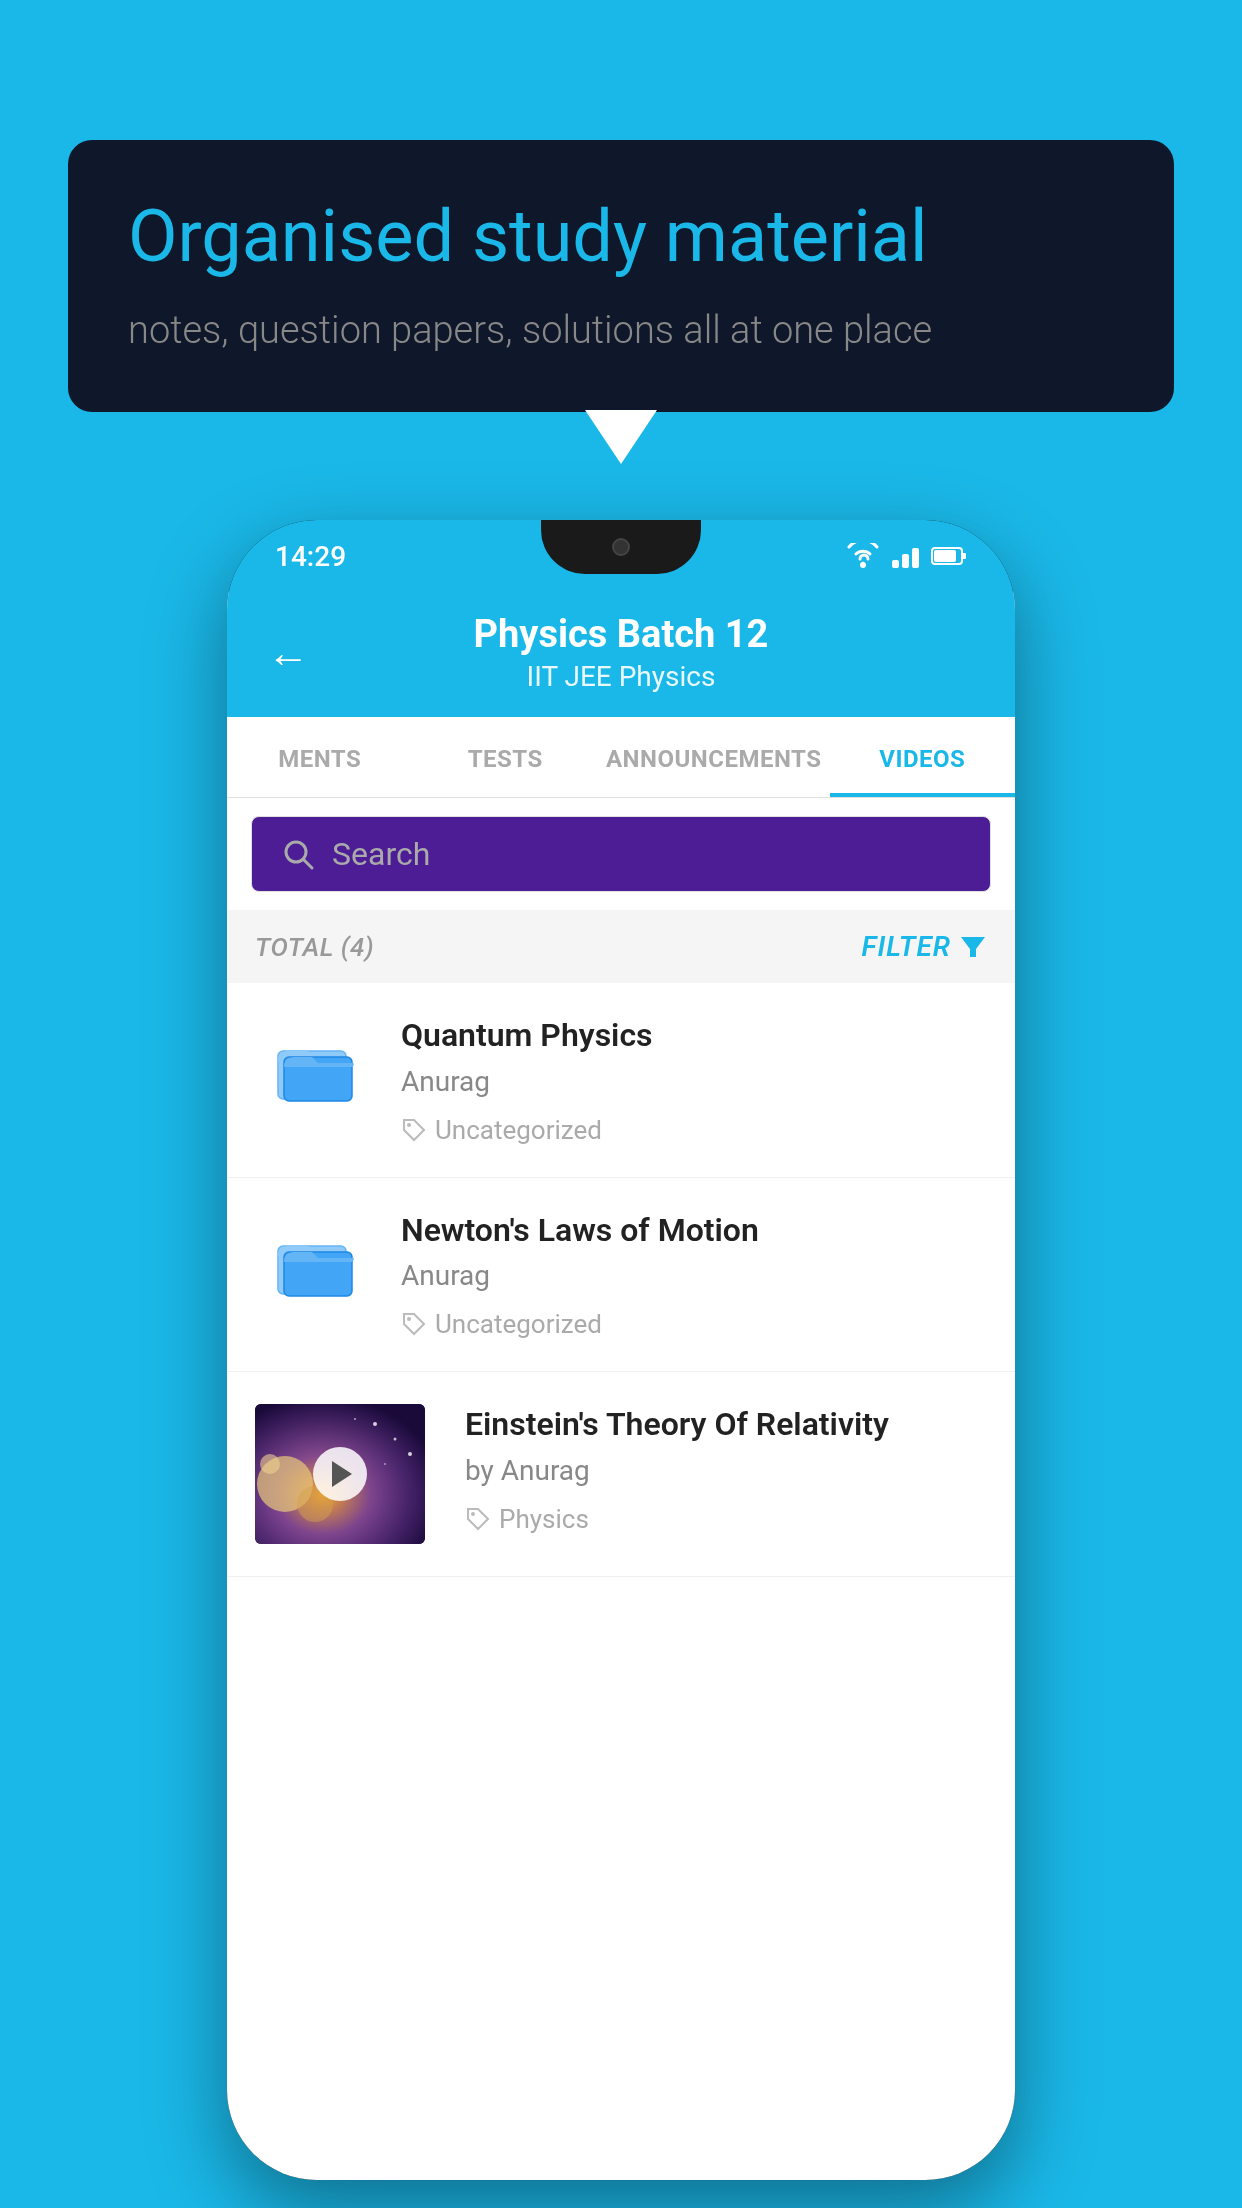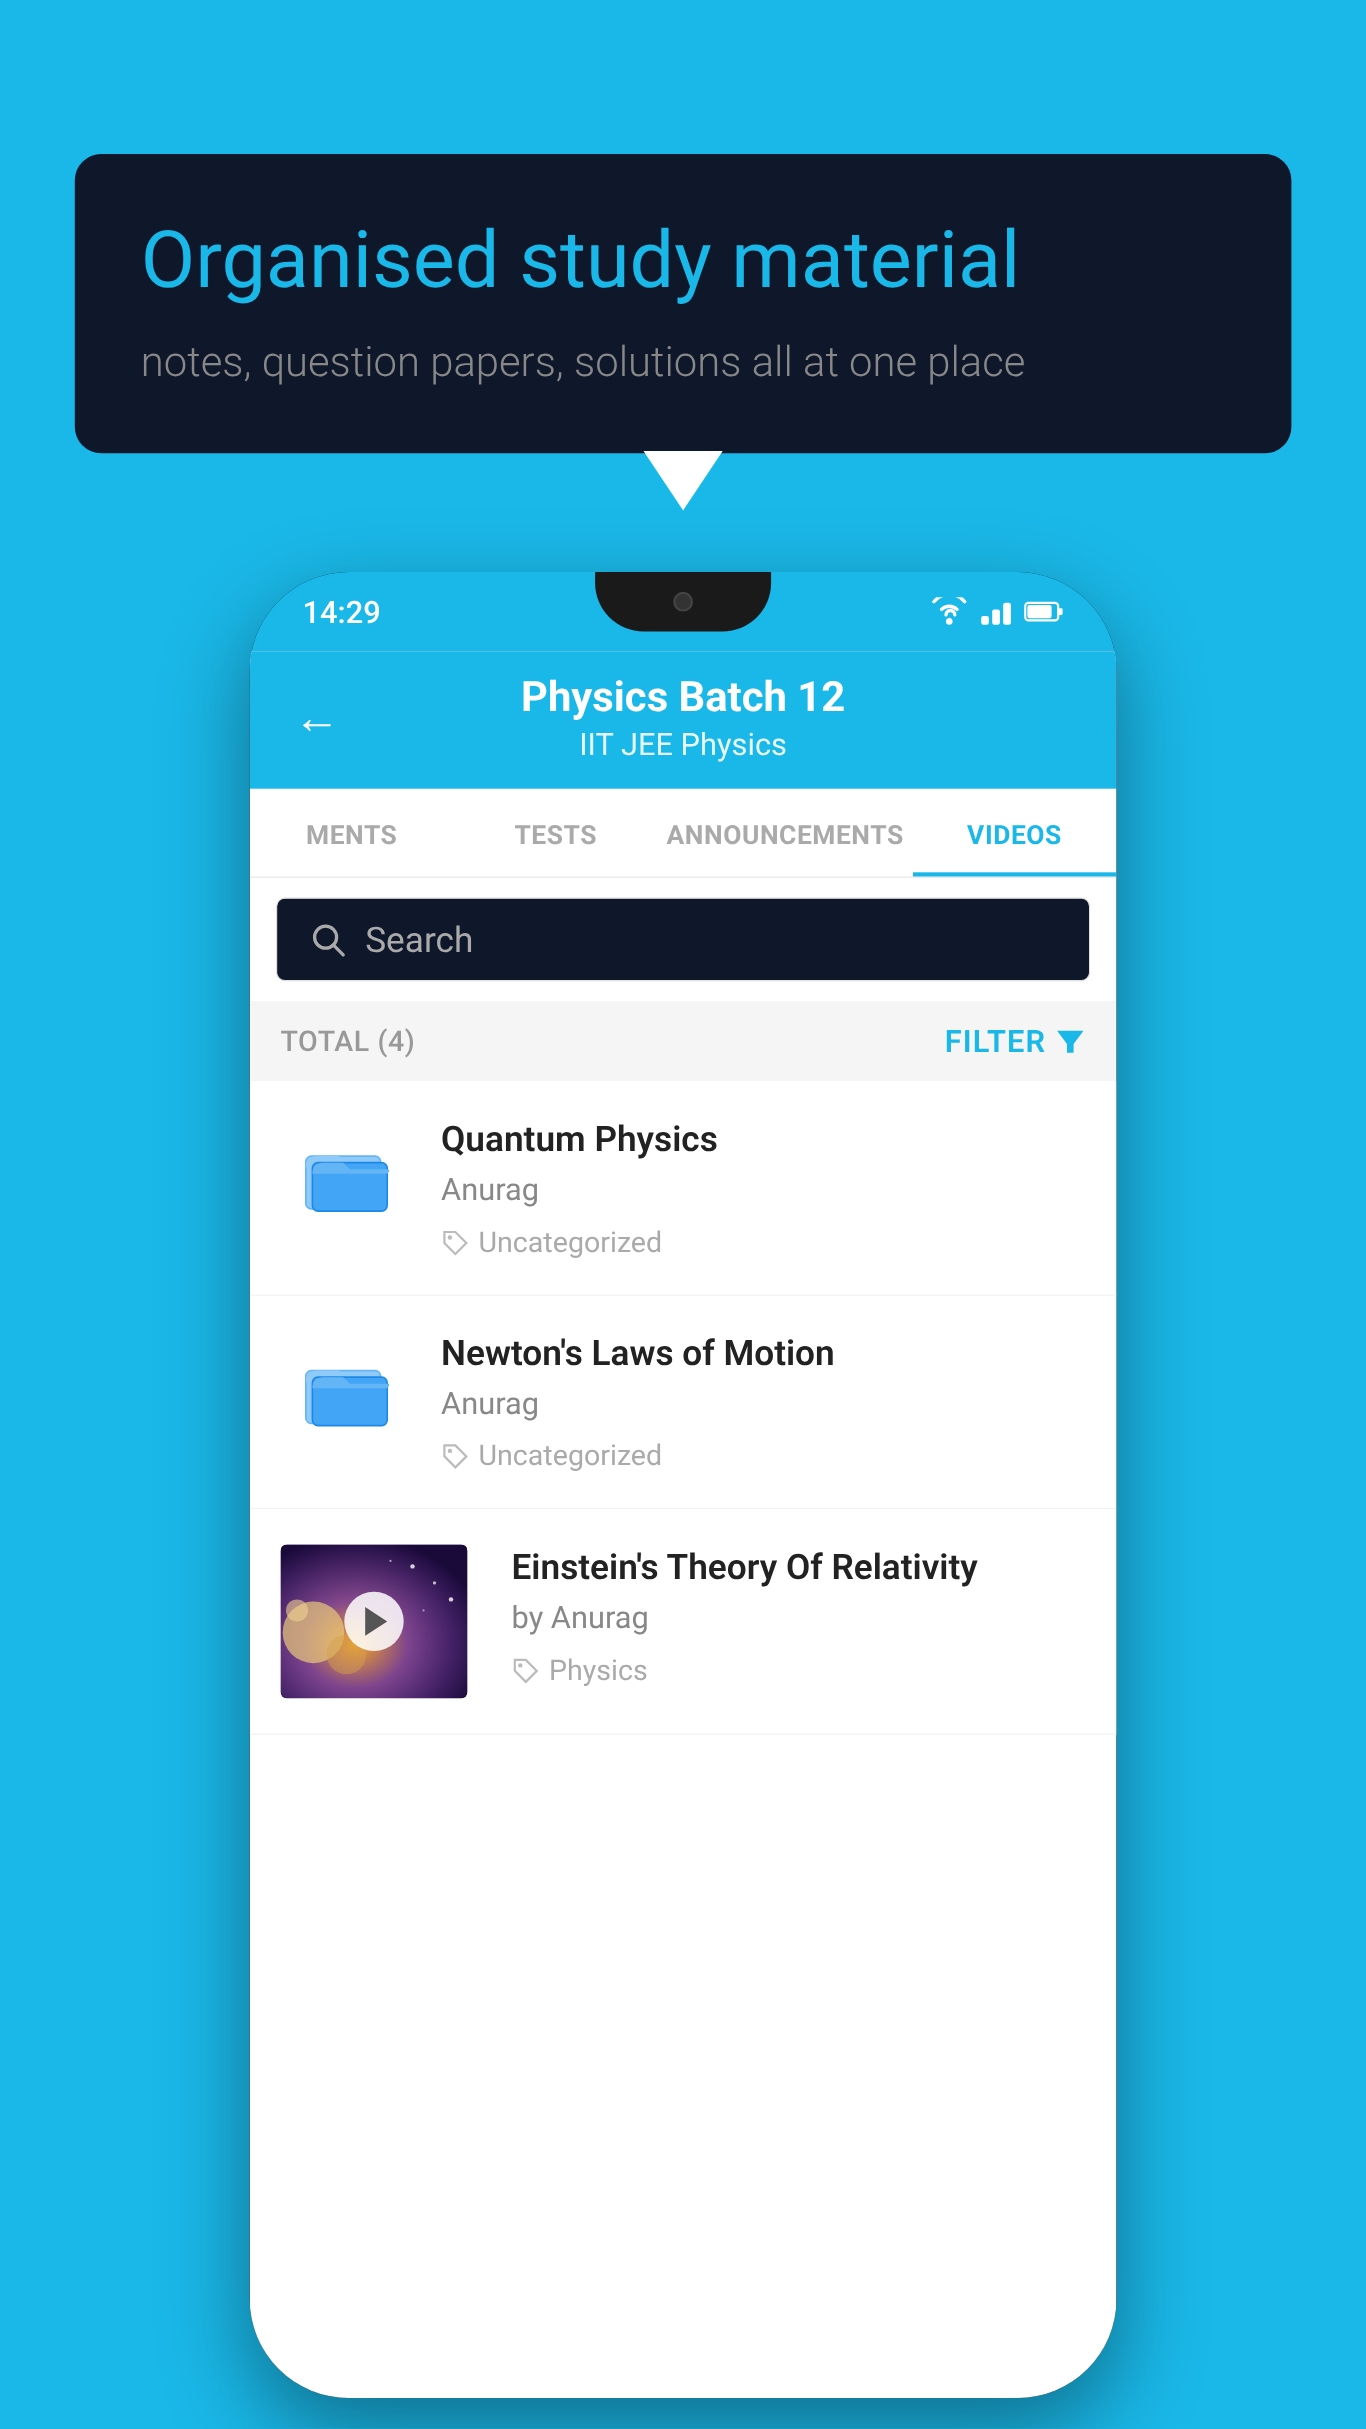--- a/index.html
+++ b/index.html
@@ -226,41 +226,42 @@
       background: #1ab8e8;
     }
 
     
     .search-container {
       background: white;
       padding: 18px 24px;
     }
 
     .search-bar {
-      background: #0f172a;
+      background: #4c1d95;
       border: 1px solid #e0e0e0;
       border-radius: 8px;
       padding: 18px 28px;
       display: flex;
       align-items: center;
       gap: 16px;
     }
 
     .search-text {
       color: #aaa;
       font-size: 32px;
     }
 
     
     .filter-row {
       background: #f5f5f5;
       display: flex;
       justify-content: space-between;
       align-items: center;
       padding: 20px 28px;
+      font-style: italic;
     }
 
     .total-count {
       color: #999;
       font-size: 26px;
       font-weight: 500;
       letter-spacing: 0.5px;
     }
 
     .filter-btn {

